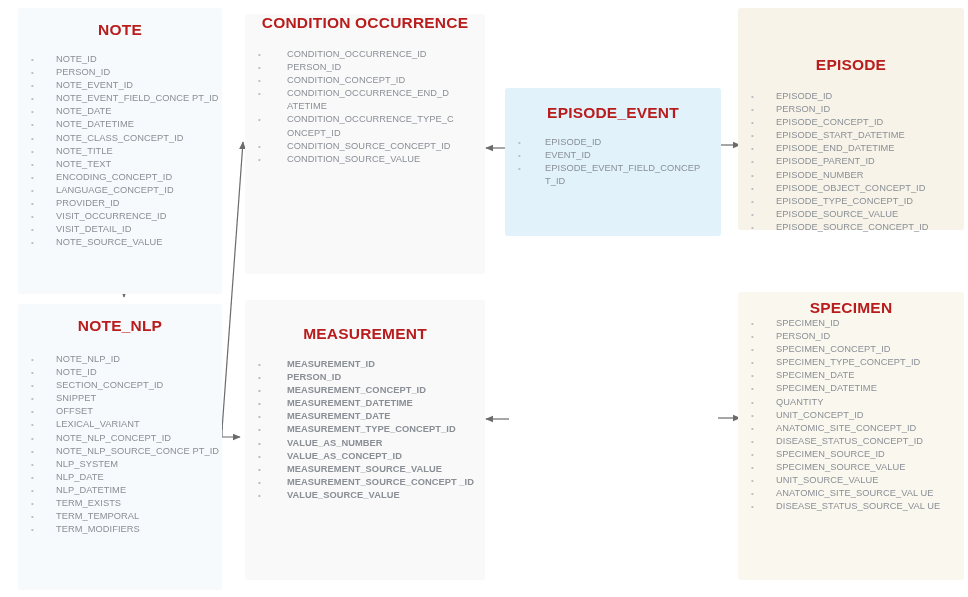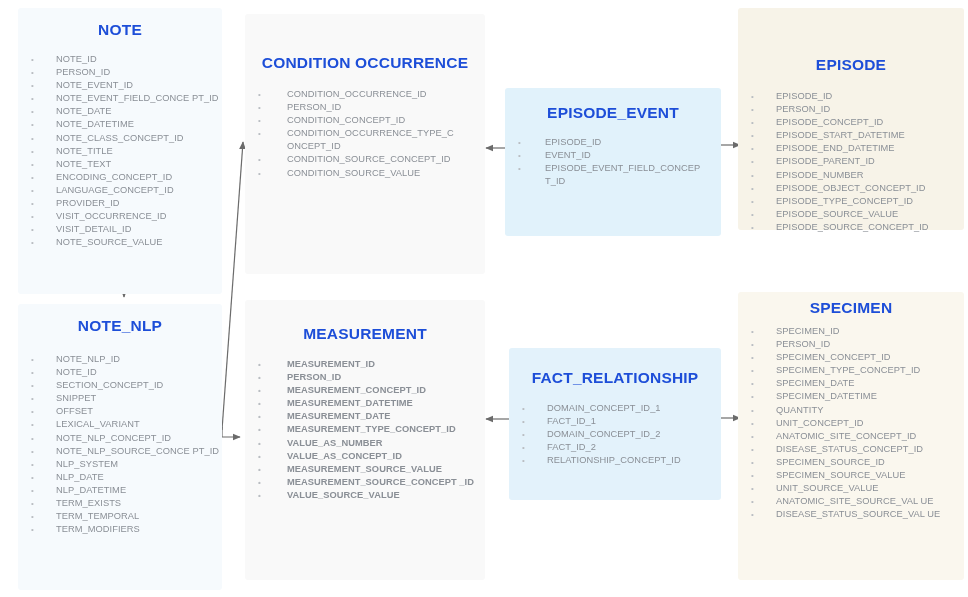--- a/index.html
+++ b/index.html
@@ -20,21 +20,21 @@
   }
   .card {
     position: absolute;
     box-sizing: border-box;
     border-radius: 3px;
   }
   .card-title {
     text-align: center;
     font-size: 15.5px;
     font-weight: bold;
-    color: #1d4ed8;
+    color: #b91c1c;
     letter-spacing: 0.2px;
   }
   .field-list {
     list-style: none;
     margin: 0;
     padding: 0;
   }
   .field-item {
     position: relative;
     color: #8a8f96;
@@ -58,36 +58,36 @@
   #card-measurement { left: 245px; top: 300px; width: 240px; height: 280px; background: #f9f9f9; }
   #card-episode-ev  { left: 505px; top: 88px;  width: 216px; height: 148px; background: #e1f2fb; }
   #card-fact-rel    { left: 509px; top: 348px; width: 212px; height: 152px; background: #e3f2fb; }
   #card-episode     { left: 738px; top: 8px;   width: 226px; height: 222px; background: #f7f3e8; }
   #card-specimen    { left: 738px; top: 292px; width: 226px; height: 288px; background: #faf7ee; }
 
   #card-note .card-title        { margin-top: 13px; }
   #card-note .field-list        { margin-top: 14px; }
   #card-note-nlp .card-title    { margin-top: 13px; text-align: center; }
   #card-note-nlp .field-list    { margin-top: 18px; }
-  #card-condition .card-title   { margin-top: 40px; }
+  #card-condition .card-title   { }
   #card-condition .field-list   { margin-top: 16px; }
   #card-condition .field-item   { padding-left: 42px; }
   #card-measurement .card-title { margin-top: 25px; }
   #card-measurement .field-list { margin-top: 15px; }
   #card-measurement .field-item { padding-left: 42px; font-weight: bold; }
   #card-episode-ev .card-title  { margin-top: 16px; }
   #card-episode-ev .field-list  { margin-top: 14px; }
   #card-episode-ev .field-item  { padding-left: 40px; }
   #card-fact-rel .card-title    { margin-top: 21px; }
   #card-fact-rel .field-list    { margin-top: 15px; }
   #card-fact-rel .field-item    { padding-left: 38px; }
   #card-episode .card-title     { margin-top: 48px; }
   #card-episode .field-list     { margin-top: 16px; }
   #card-specimen .card-title    { margin-top: 7px; }
-  #card-specimen .field-list    { margin-top: 8px; }
+  #card-specimen .field-list    { margin-top: 0; }
 
   #connectors {
     position: absolute;
     left: 0;
     top: 0;
     width: 968px;
     height: 597px;
     pointer-events: none;
   }
 </style>
@@ -172,20 +172,21 @@
       <li class="field-item">TERM_MODIFIERS</li>
     </ul>
   </div>
 
   <div class="card" id="card-condition">
     <div class="card-title">CONDITION OCCURRENCE</div>
     <ul class="field-list">
       <li class="field-item">CONDITION_OCCURRENCE_ID</li>
       <li class="field-item">PERSON_ID</li>
       <li class="field-item">CONDITION_CONCEPT_ID</li>
+      <li class="field-item">CONDITION_OCCURRENCE_END_D ATETIME</li>
       <li class="field-item">CONDITION_OCCURRENCE_TYPE_C ONCEPT_ID</li>
       <li class="field-item">CONDITION_SOURCE_CONCEPT_ID</li>
       <li class="field-item">CONDITION_SOURCE_VALUE</li>
     </ul>
   </div>
 
   <div class="card" id="card-measurement">
     <div class="card-title">MEASUREMENT</div>
     <ul class="field-list">
       <li class="field-item">MEASUREMENT_ID</li>
@@ -204,30 +205,20 @@
 
   <div class="card" id="card-episode-ev">
     <div class="card-title">EPISODE_EVENT</div>
     <ul class="field-list">
       <li class="field-item">EPISODE_ID</li>
       <li class="field-item">EVENT_ID</li>
       <li class="field-item">EPISODE_EVENT_FIELD_CONCEP T_ID</li>
     </ul>
   </div>
 
-  <div class="card" id="card-fact-rel">
-    <div class="card-title">FACT_RELATIONSHIP</div>
-    <ul class="field-list">
-      <li class="field-item">DOMAIN_CONCEPT_ID_1</li>
-      <li class="field-item">FACT_ID_1</li>
-      <li class="field-item">DOMAIN_CONCEPT_ID_2</li>
-      <li class="field-item">FACT_ID_2</li>
-      <li class="field-item">RELATIONSHIP_CONCEPT_ID</li>
-    </ul>
-  </div>
 
   <div class="card" id="card-episode">
     <div class="card-title">EPISODE</div>
     <ul class="field-list">
       <li class="field-item">EPISODE_ID</li>
       <li class="field-item">PERSON_ID</li>
       <li class="field-item">EPISODE_CONCEPT_ID</li>
       <li class="field-item">EPISODE_START_DATETIME</li>
       <li class="field-item">EPISODE_END_DATETIME</li>
       <li class="field-item">EPISODE_PARENT_ID</li>

